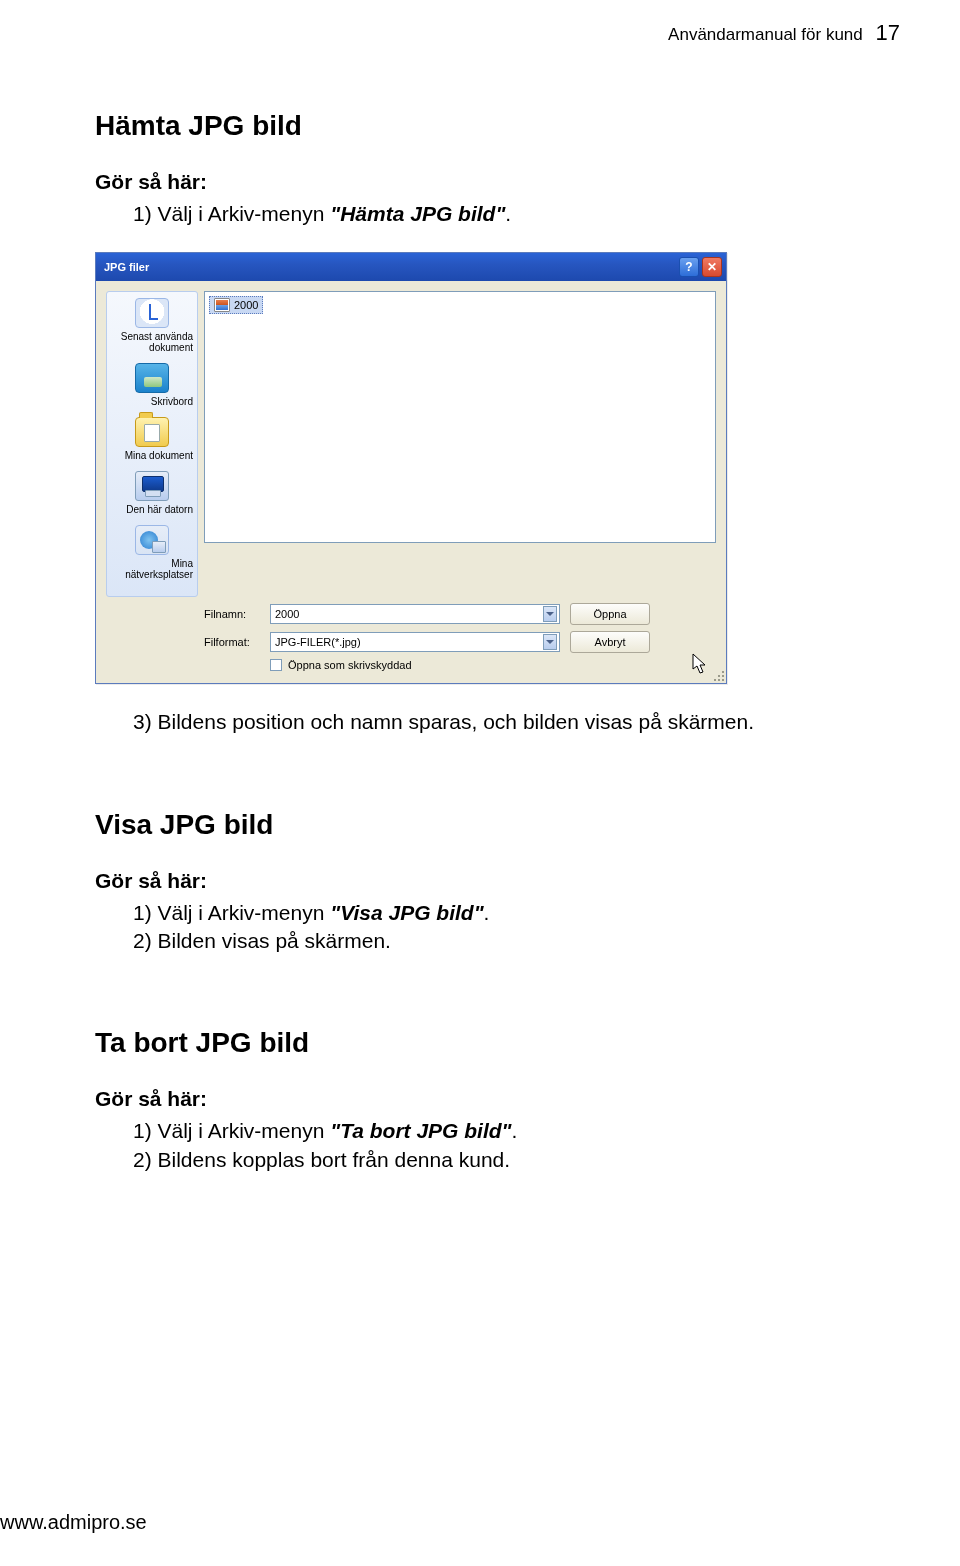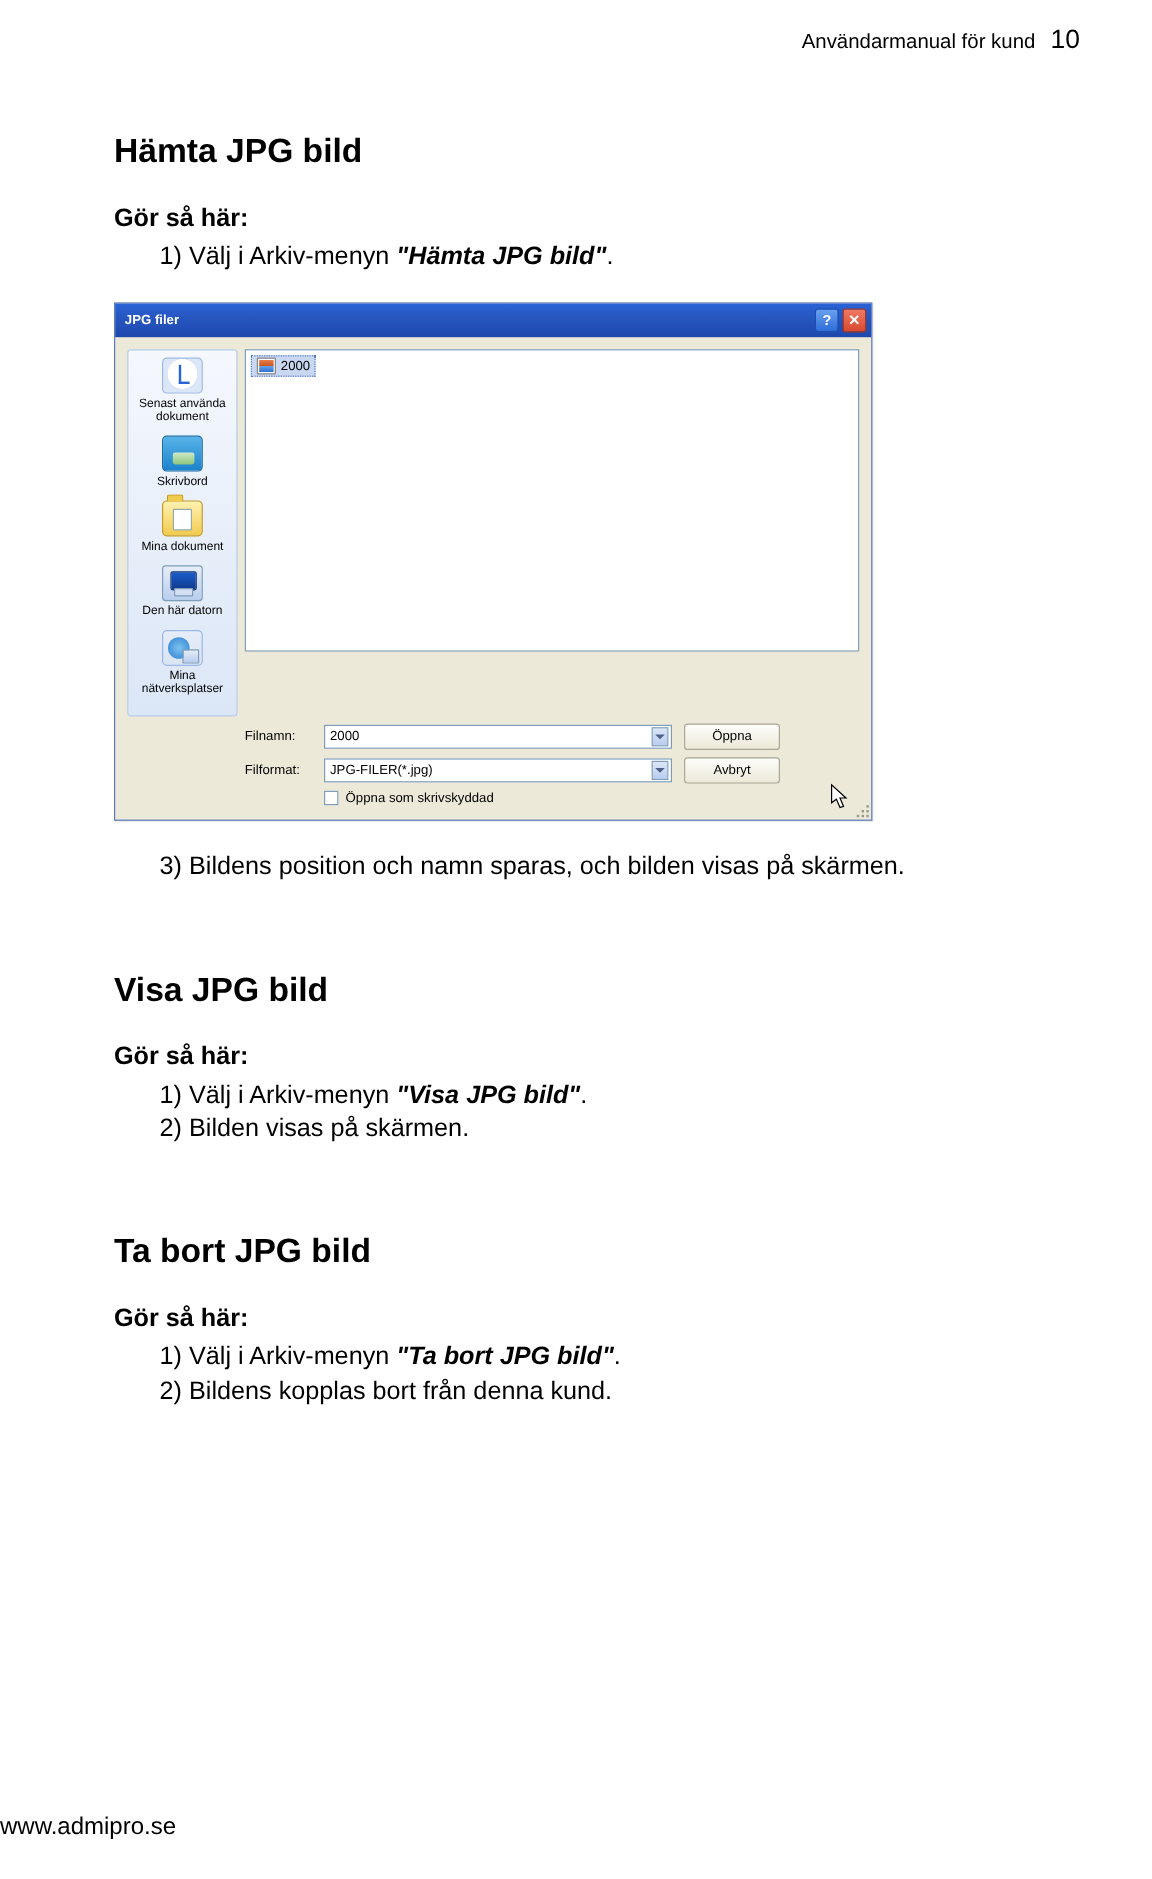--- a/index.html
+++ b/index.html
@@ -154,21 +154,21 @@
   }
 
   .main-area { display:flex; gap:6px; }
   .sidebar {
     width: 92px;
     background: linear-gradient(#f5f8fd,#dbe6f7);
     border: 1px solid #b8cdee;
     border-radius: 3px;
     padding: 6px 4px;
   }
-  .side-item { text-align:center; margin-bottom: 10px; font-size:10px; line-height:1.1; }
+  .side-item { text-align:right; margin-bottom: 10px; font-size:10px; line-height:1.1; }
   .side-item .ico { width: 34px; height: 30px; margin: 0 auto 3px; position:relative; }
   .ico-recent {
     background: radial-gradient(circle at 50% 45%, #fff 55%, #dbe6f7 56%);
     border:1px solid #9bb7e6; border-radius:4px;
   }
   .ico-recent::before{
     content:"";position:absolute;left:13px;top:5px;width:7px;height:14px;
     border-left:2px solid #2a63d6;border-bottom:2px solid #2a63d6;
   }
   .ico-desktop{
@@ -268,21 +268,21 @@
     left: 0; right: 0;
     text-align:left;
     font-size: 20px;
   }
 </style>
 </head>
 <body>
 
 <div class="header-right">
   <span>Användarmanual för kund</span>
-  <span class="pg">10</span>
+  <span class="pg">17</span>
 </div>
 
 <div class="content">
 
   <h2 class="section-h">Hämta JPG bild</h2>
   <div class="sub-h">Gör så här:</div>
   <div class="ol-item">
     <span>1) Välj i Arkiv-menyn </span><span class="em">"Hämta JPG bild"</span><span>.</span>
   </div>
 

